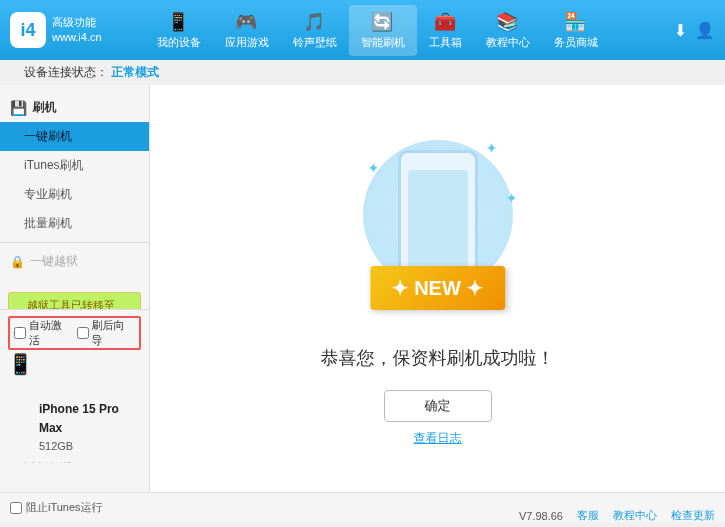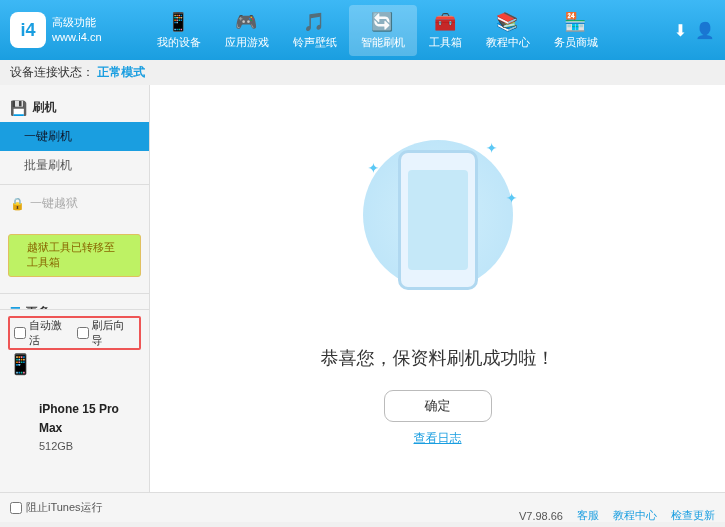--- a/index.html
+++ b/index.html
@@ -214,21 +214,21 @@
     .sparkle.s3 { top: 60px; right: 10px; }
 
     .success-text {
       font-size: 18px;
       color: #333;
       margin-bottom: 20px;
     }
     .confirm-btn {
       background: #fff;
       border: 1px solid #bbb;
-      border-radius: 9px;
+      border-radius: 4px;
       padding: 6px 40px;
       font-size: 13px;
       color: #333;
       cursor: pointer;
       margin-bottom: 8px;
     }
     .view-log-link {
       font-size: 12px;
       color: #1a9ee0;
       cursor: pointer;
@@ -307,21 +307,21 @@
       font-size: 11px;
       color: #555;
     }
     .stop-itunes-row input[type=checkbox] {
       width: 12px;
       height: 12px;
     }
 
     
     .conn-status {
-      padding: 4px 10px;
+      padding: 4px 24px;
       font-size: 12px;
       color: #555;
     }
     .conn-status .label { color: #333; }
     .conn-status .value { color: #1a9ee0; font-weight: bold; }
   </style>
 </head>
 <body>
 
 <div class="header">
@@ -377,20 +377,26 @@
 
 <div style="position:relative; display:flex; height: 407px;">
 
   <div class="sidebar">
     <div class="sidebar-section-label">
       <span class="icon">💾</span>
       <span>刷机</span>
     </div>
     <div class="sidebar-item active">
       <span>一键刷机</span>
+    </div>
+    <div class="sidebar-item">
+      <span>iTunes刷机</span>
+    </div>
+    <div class="sidebar-item">
+      <span>专业刷机</span>
     </div>
     <div class="sidebar-item">
       <span>批量刷机</span>
     </div>
     <div class="sidebar-divider"></div>
     <div class="sidebar-disabled">
       <span class="icon">🔒</span>
       <span>一键越狱</span>
     </div>
     <div class="sidebar-warning-box">
@@ -434,20 +440,21 @@
     </div>
   </div>
 
   <div class="content">
 
     <div class="success-illustration">
       <div class="circle-bg"></div>
       <div class="phone-shape">
         <div class="phone-screen"></div>
       </div>
+      <div class="new-banner">✦ NEW ✦</div>
       <span class="sparkle s1">✦</span>
       <span class="sparkle s2">✦</span>
       <span class="sparkle s3">✦</span>
     </div>
     <div class="success-text">恭喜您，保资料刷机成功啦！</div>
     <button class="confirm-btn">确定</button>
     <span class="view-log-link">查看日志</span>
   </div>
 </div>
 

